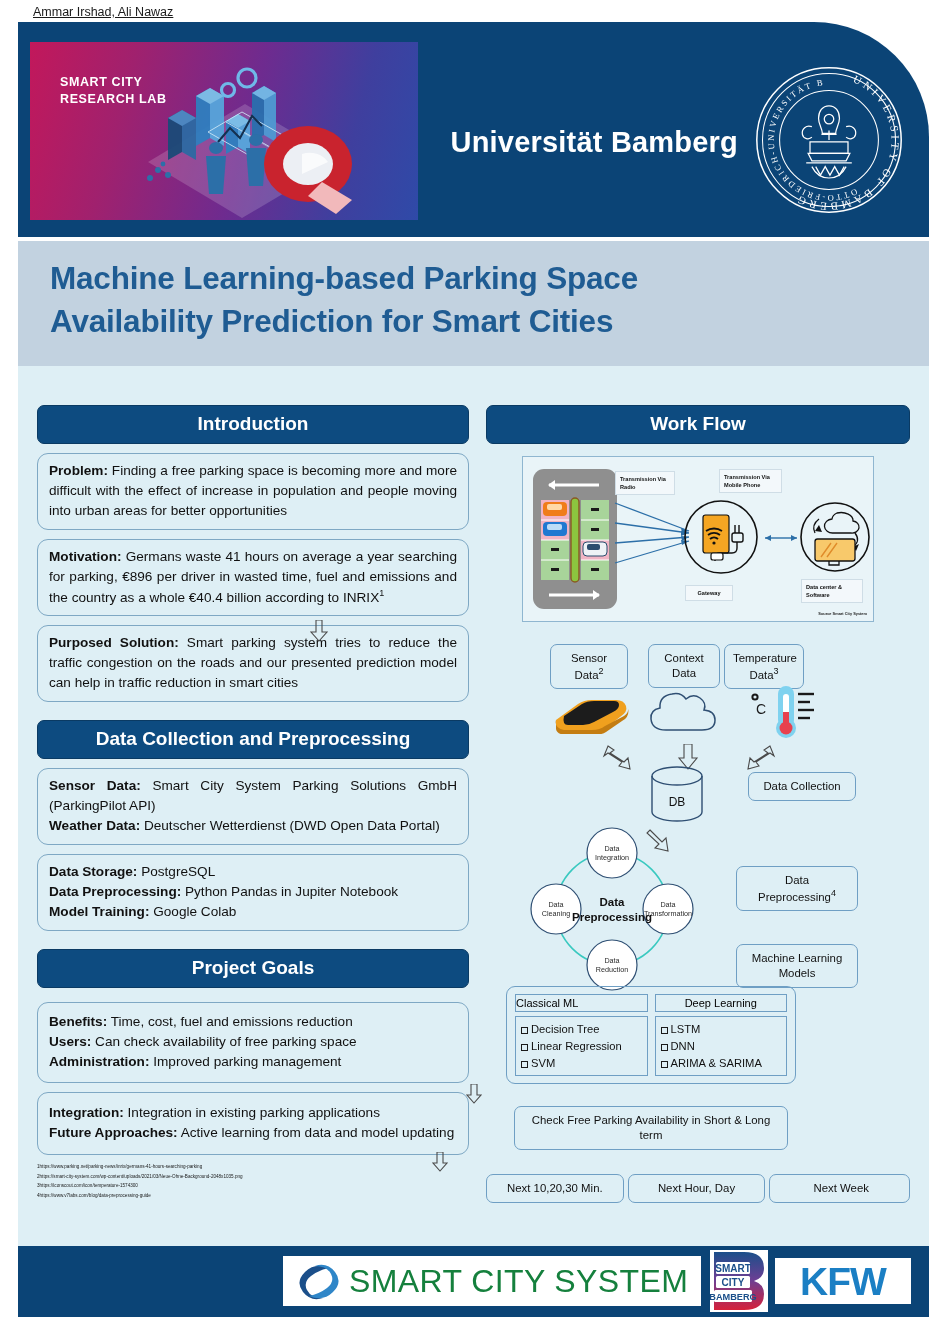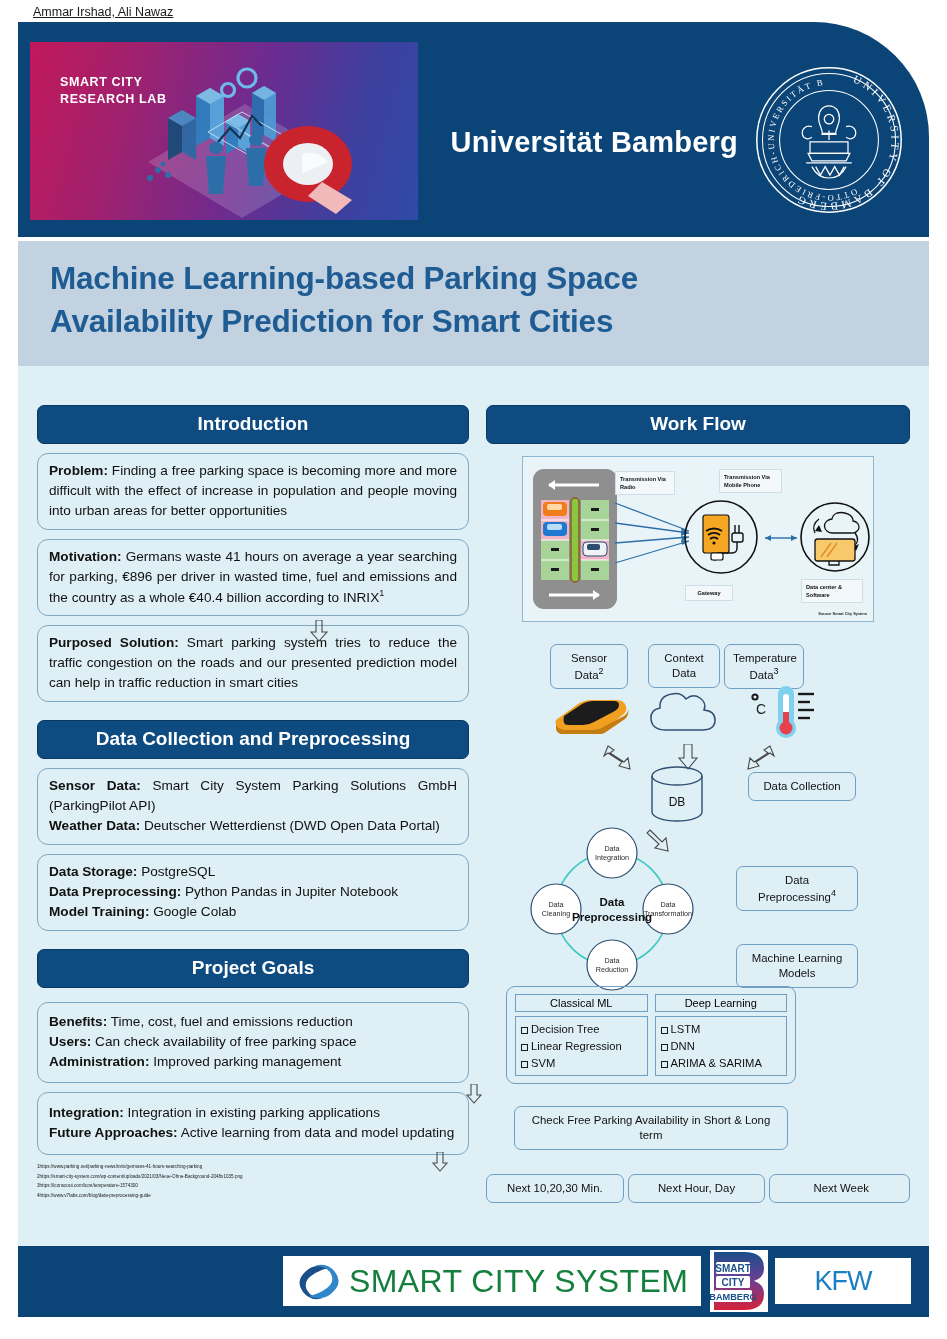--- a/index.html
+++ b/index.html
@@ -216,22 +216,22 @@
   }
   .logo-kfw {
     position: absolute;
     left: 757px; top: 12px;
     width: 136px; height: 46px;
     background: #ffffff;
     display: flex; align-items: center; justify-content: center;
   }
   .kfw-text {
     color: #1b7fc4;
-    font-size: 27px;
-    font-weight: normal;
+    font-size: 39px;
+    font-weight: bold;
     letter-spacing: -1px;
     line-height: 1;
   }
 </style>
 </head>
 <body>
 
 <div class="poster">
 
   <div class="header">
@@ -569,21 +569,21 @@
         </g>
       </svg>
       <div class="stage-box" style="position:absolute;left:250px;top:40px;width:122px;"><span>Data Preprocessing</span><sup>4</sup></div>
       <div class="stage-box" style="position:absolute;left:250px;top:118px;width:122px;">Machine Learning Models</div>
     </div>
 
     <div style="position:relative;margin-top:-8px;">
       <div style="border:1px solid #6f9fc4;border-radius:9px;padding:7px 8px;width:290px;margin-left:20px;">
         <div style="display:flex;gap:7px;">
           <div style="flex:1;">
-            <div style="border:1px solid #6f9fc4;text-align:center;font-size:11px;padding:2px 0;">Classical ML</div>
+            <div style="border:1px solid #6f9fc4;text-align:left;font-size:11px;padding:2px 0;">Classical ML</div>
             <div style="border:1px solid #6f9fc4;margin-top:4px;padding:4px 5px;">
               <div class="mlitem"><span class="chk"></span><span>Decision Tree</span></div>
               <div class="mlitem"><span class="chk"></span><span>Linear Regression</span></div>
               <div class="mlitem"><span class="chk"></span><span>SVM</span></div>
             </div>
           </div>
           <div style="flex:1;">
             <div style="border:1px solid #6f9fc4;text-align:center;font-size:11px;padding:2px 0;">Deep Learning</div>
             <div style="border:1px solid #6f9fc4;margin-top:4px;padding:4px 5px;">
               <div class="mlitem"><span class="chk"></span><span>LSTM</span></div>

